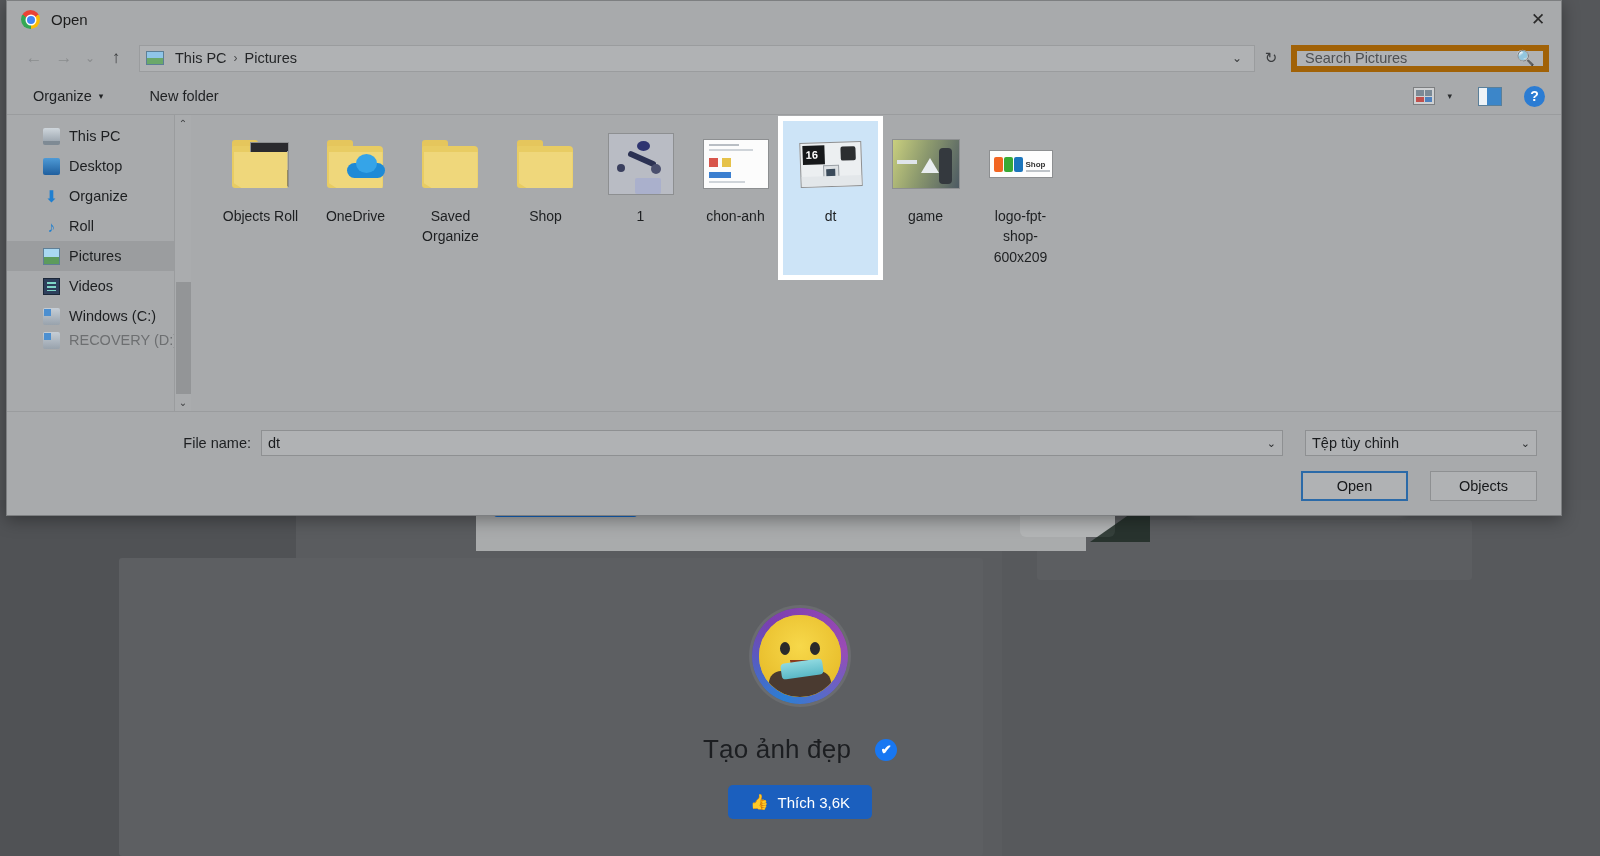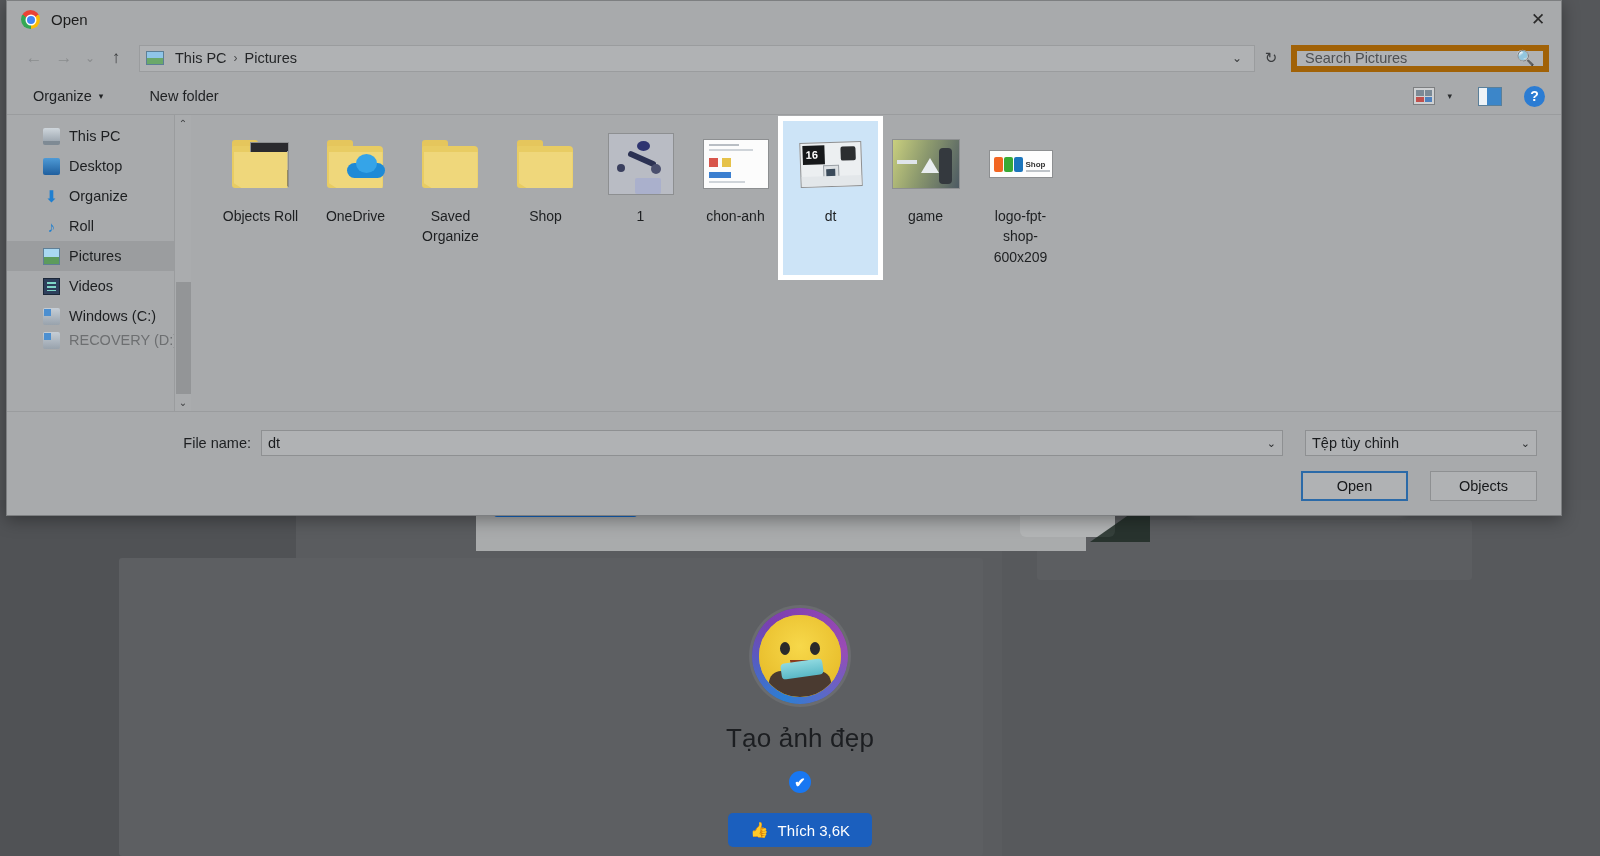--- a/index.html
+++ b/index.html
@@ -95,22 +95,22 @@
   .emo-hand {
     position: absolute; top: 46px; left: 22px; width: 42px; height: 16px;
     background: linear-gradient(#8fd9e0, #5ab8c6);
     border-radius: 4px; transform: rotate(-8deg);
   }
   .emo-body {
     position: absolute; bottom: 0; left: 10px; width: 62px; height: 26px;
     background: #4a3a30; border-radius: 12px 12px 0 0;
   }
   .profile-name-row {
-    margin-top: 19px;
-    display: flex; align-items: center; gap: 17px; flex-direction: column;
+    margin-top: 30px;
+    display: flex; align-items: center; gap: 24px;
   }
   .profile-name {
     font-size: 26px; color: #1c1e21; letter-spacing: .2px;
   }
   .verified {
     width: 22px; height: 22px; border-radius: 50%;
     background: #1877f2; color: #fff;
     display: flex; align-items: center; justify-content: center;
     font-size: 13px; font-weight: bold;
   }

